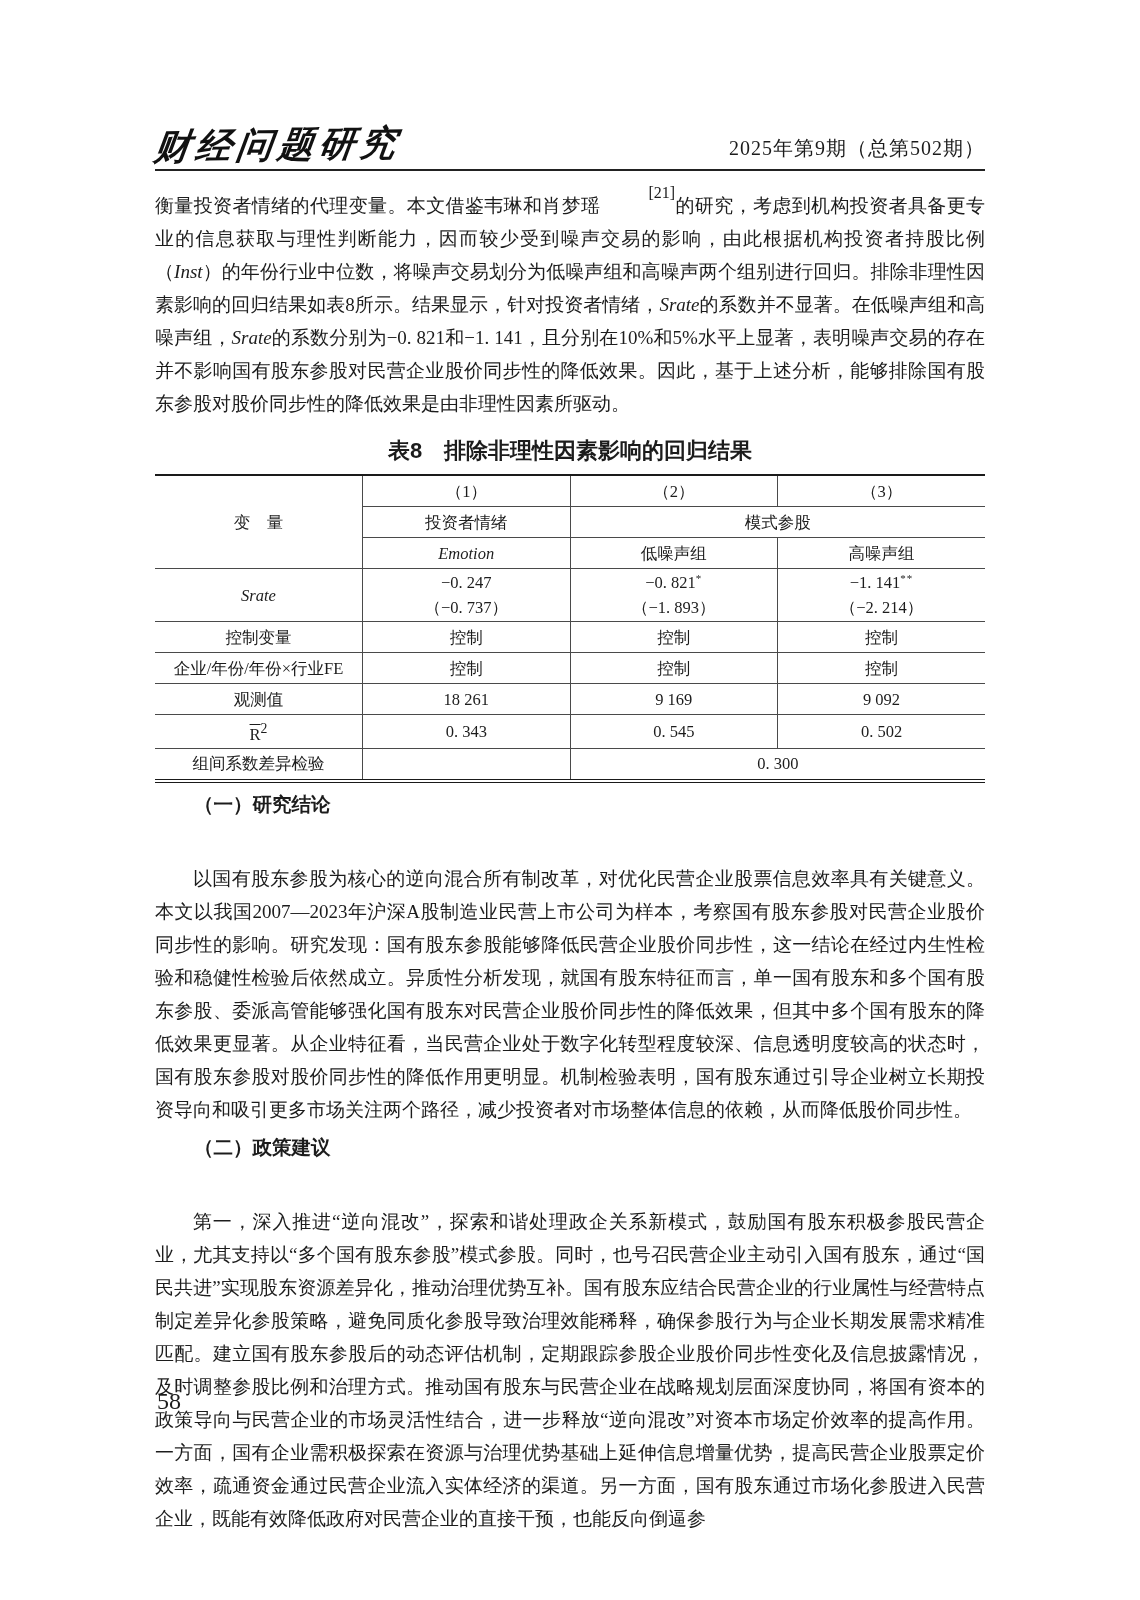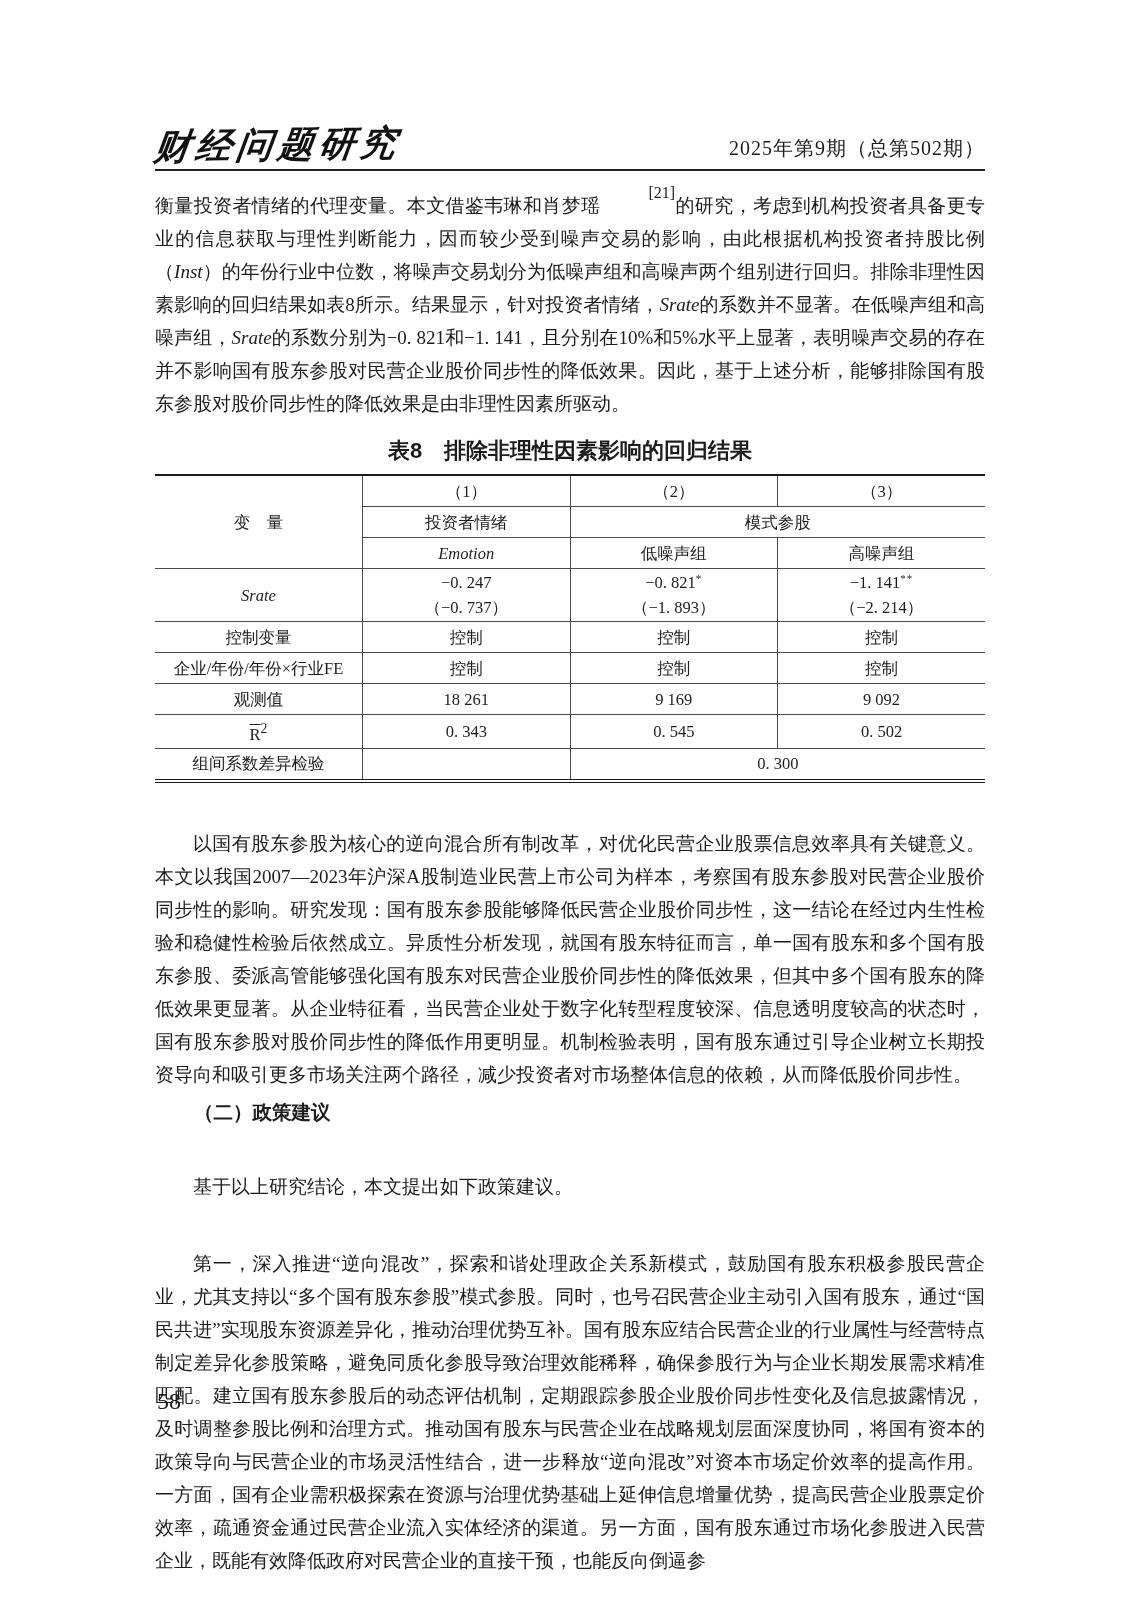--- a/index.html
+++ b/index.html
@@ -155,21 +155,21 @@
     </tr>
     <tr>
       <td>组间系数差异检验</td>
       <td></td>
       <td colspan="2">0. 300</td>
     </tr>
   </tbody>
     </table>
 
 
+  <div class="sub-title">（一）研究结论</div>
   <p class="para indent">以国有股东参股为核心的逆向混合所有制改革，对优化民营企业股票信息效率具有关键意义。本文以我国2007—2023年沪深A股制造业民营上市公司为样本，考察国有股东参股对民营企业股价同步性的影响。研究发现：国有股东参股能够降低民营企业股价同步性，这一结论在经过内生性检验和稳健性检验后依然成立。异质性分析发现，就国有股东特征而言，单一国有股东和多个国有股东参股、委派高管能够强化国有股东对民营企业股价同步性的降低效果，但其中多个国有股东的降低效果更显著。从企业特征看，当民营企业处于数字化转型程度较深、信息透明度较高的状态时，国有股东参股对股价同步性的降低作用更明显。机制检验表明，国有股东通过引导企业树立长期投资导向和吸引更多市场关注两个路径，减少投资者对市场整体信息的依赖，从而降低股价同步性。</p>
 
   <div class="sub-title">（二）政策建议</div>
-  <p class="para indent">基于以上研究结论，本文提出如下政策建议。</p>
   <p class="para indent">第一，深入推进“逆向混改”，探索和谐处理政企关系新模式，鼓励国有股东积极参股民营企业，尤其支持以“多个国有股东参股”模式参股。同时，也号召民营企业主动引入国有股东，通过“国民共进”实现股东资源差异化，推动治理优势互补。国有股东应结合民营企业的行业属性与经营特点制定差异化参股策略，避免同质化参股导致治理效能稀释，确保参股行为与企业长期发展需求精准匹配。建立国有股东参股后的动态评估机制，定期跟踪参股企业股价同步性变化及信息披露情况，及时调整参股比例和治理方式。推动国有股东与民营企业在战略规划层面深度协同，将国有资本的政策导向与民营企业的市场灵活性结合，进一步释放“逆向混改”对资本市场定价效率的提高作用。一方面，国有企业需积极探索在资源与治理优势基础上延伸信息增量优势，提高民营企业股票定价效率，疏通资金通过民营企业流入实体经济的渠道。另一方面，国有股东通过市场化参股进入民营企业，既能有效降低政府对民营企业的直接干预，也能反向倒逼参</p>
 
   <div class="page-number">58</div>
 
 </div>
 
 </body></html>

